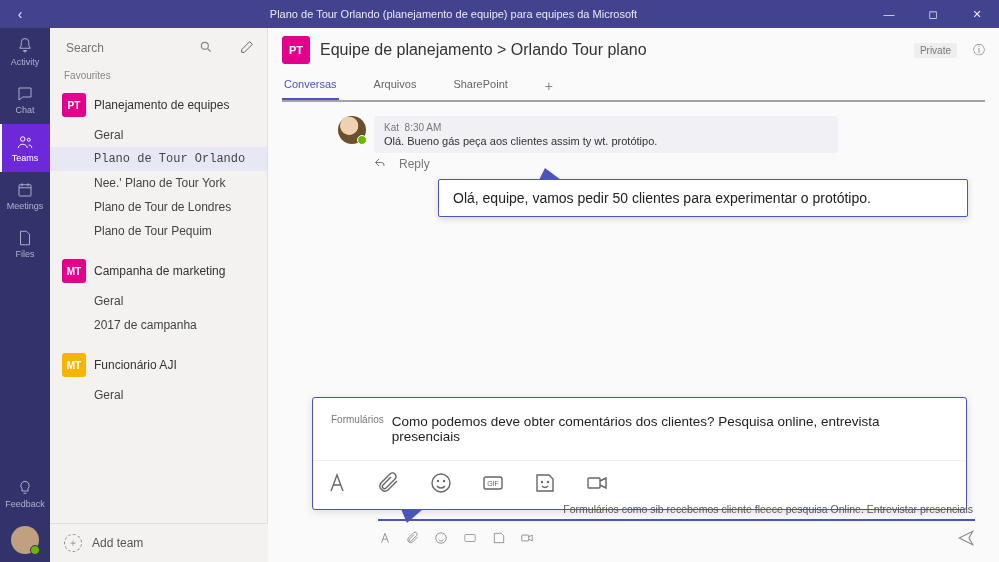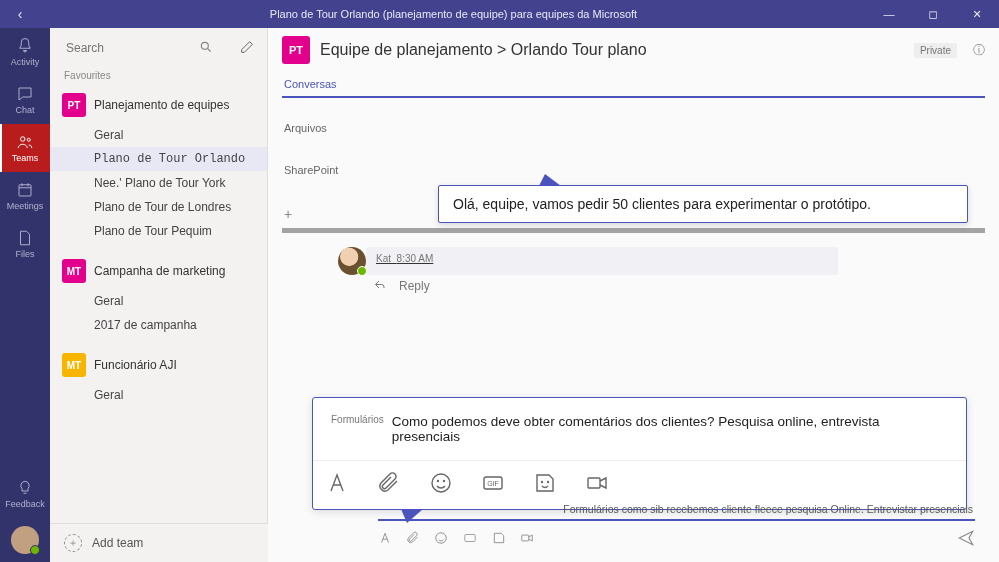--- a/index.html
+++ b/index.html
@@ -10,21 +10,21 @@
 .titlebar .back { width:40px; text-align:center; font-size:14px; }
 .titlebar .title { flex:1; text-align:center; font-size:11px; }
 .winbtns { display:flex; }
 .winbtn { width:44px; height:28px; display:flex; align-items:center; justify-content:center; font-size:11px; }
 
 .main { display:flex; height:534px; }
 
 
 .rail { width:50px; background:#33336b; display:flex; flex-direction:column; align-items:center; color:#b0b0d0; }
 .rail-item { width:50px; height:48px; display:flex; flex-direction:column; align-items:center; justify-content:center; gap:2px; font-size:9px; }
-.rail-item.active { background:#b91c1c; color:#fff; position:relative; }
+.rail-item.active { background:#6d28d9; color:#fff; position:relative; }
 .rail-item.active::before { content:""; position:absolute; left:0; top:0; width:2px; height:100%; background:#fff; }
 .rail-spacer { flex:1; }
 .rail-avatar { width:28px; height:28px; border-radius:50%; background:#c0a080; margin:8px 0; position:relative; }
 .rail-avatar::after { content:""; position:absolute; right:-1px; bottom:-1px; width:8px; height:8px; background:#6bb700; border:1px solid #33336b; border-radius:50%; }
 
 
 .sidebar { width:218px; background:#f3f2f1; border-right:1px solid #e1dfdd; }
 .search-row { display:flex; align-items:center; height:40px; padding:0 8px 0 12px; gap:16px; }
 .search-box { flex:1; position:relative; }
 .search-box input { width:100%; height:26px; border:none; background:transparent; padding:0 24px 0 4px; font-size:12px; color:#666; outline:none; }
@@ -40,37 +40,37 @@
 .add-team .plus { width:18px; height:18px; border:1px dashed #888; border-radius:50%; display:flex; align-items:center; justify-content:center; font-size:10px; color:#888; }
 
 
 .content { flex:1; background:#fafafa; position:relative; padding:8px 14px 0; }
 .chead { display:flex; align-items:center; gap:10px; }
 .chead .badge { width:28px; height:28px; border-radius:3px; background:#e3008c; color:#fff; font-size:11px; display:flex; align-items:center; justify-content:center; font-weight:600; }
 .chead .crumb { font-size:16px; color:#333; }
 .chead .spacer { flex:1; }
 .private { font-size:10px; color:#777; padding:2px 6px; background:#eee; border-radius:2px; }
 .infoic { color:#888; font-size:12px; margin-left:6px; }
-.tabs { display:flex; gap:18px; margin-top:8px; font-size:11px; color:#666; border-bottom:5px solid #a3a3a3;flex-direction:column; }
+.tabs { display:flex; gap:33px; margin-top:8px; font-size:11px; color:#666; border-bottom:2px solid #a3a3a3; }
 .tab { padding:6px 2px; }
 .tab.active { color:#4b53bc; border-bottom:2px solid #4b53bc; }
 .tab.add { font-size:14px; color:#888; }
 
 .msg { margin:14px 0 0 56px; width:500px; }
-.msg-row { display:flex; gap:0;text-decoration:underline; }
+.msg-row { display:flex; gap:8px; }
 .avatar { width:28px; height:28px; border-radius:50%; background:radial-gradient(circle at 40% 35%, #f0d0b0 35%, #6b5030 38%); flex-shrink:0; position:relative; }
 .avatar::after { content:""; position:absolute; right:-1px; bottom:-1px; width:8px; height:8px; background:#6bb700; border:1px solid #fff; border-radius:50%; }
 .bubble { flex:1; background:#f0f0f5; border-radius:3px; padding:6px 10px; }
 .bubble .meta { font-size:10px; color:#777; margin-bottom:2px; }
 .bubble .txt { font-size:11px; color:#333; }
 .reply { font-size:12px; color:#777; margin-top:4px; margin-left:36px; display:flex; gap:13px; }
 
 .callout { position:absolute; background:#fff; border:1.5px solid #4b53bc; border-radius:2px; padding:10px 14px; font-size:14px; color:#222; box-shadow:0 2px 6px rgba(0,0,0,0.15); }
 .callout::before { content:""; position:absolute; width:0; height:0; }
-.callout.c1 { top:157px; left:170px; width:530px; }
+.callout.c1 { top:151px; left:170px; width:530px; }
 .callout.c1::before { top:-12px; left:100px; border-left:6px solid transparent; border-right:16px solid transparent; border-bottom:12px solid #4b53bc; }
 
 .compose-callout { position:absolute; top:369px; left:44px; width:655px; border:1.5px solid #4b53bc; background:#fff; border-radius:3px; box-shadow:0 2px 8px rgba(0,0,0,0.12); }
 .compose-callout::after { content:""; position:absolute; bottom:-14px; left:88px; width:0; height:0; border-left:6px solid transparent; border-right:16px solid transparent; border-top:14px solid #4b53bc; }
 .cc-text { padding:16px 18px; font-size:13.5px; color:#222; display:flex; gap:8px; }
 .cc-text .lbl { font-size:10px; color:#777; }
 .cc-bar { display:flex; gap:28px; padding:10px 12px 14px; border-top:1px solid #eee; }
 .cc-bar svg { width:24px; height:24px; stroke:#666; fill:none; stroke-width:1.4; }
 
 .real-compose { position:absolute; bottom:12px; left:110px; right:24px;text-align:right; }
@@ -200,20 +200,21 @@
       <div class="tab">Arquivos</div>
       <div class="tab">SharePoint</div>
       <div class="tab add">+</div>
     </div>
 
     <div class="msg">
       <div class="msg-row">
         <div class="avatar"></div>
         <div class="bubble">
           <div class="meta"><span>Kat</span>&nbsp;&nbsp;<span>8:30 AM</span></div>
+          <div class="txt">Olá. Bueno gás peça aos clientes assim ty wt. protótipo.</div>
         </div>
       </div>
       <div class="reply">
         <svg width="12" height="12" viewBox="0 0 24 24" fill="none" stroke="currentColor" stroke-width="2">
             <path d="M10 4L3 11l7 7m-7-7h12a5 5 0 0 1 5 5v2"></path>
           </svg>
         <span>Reply</span>
       </div>
     </div>
 

